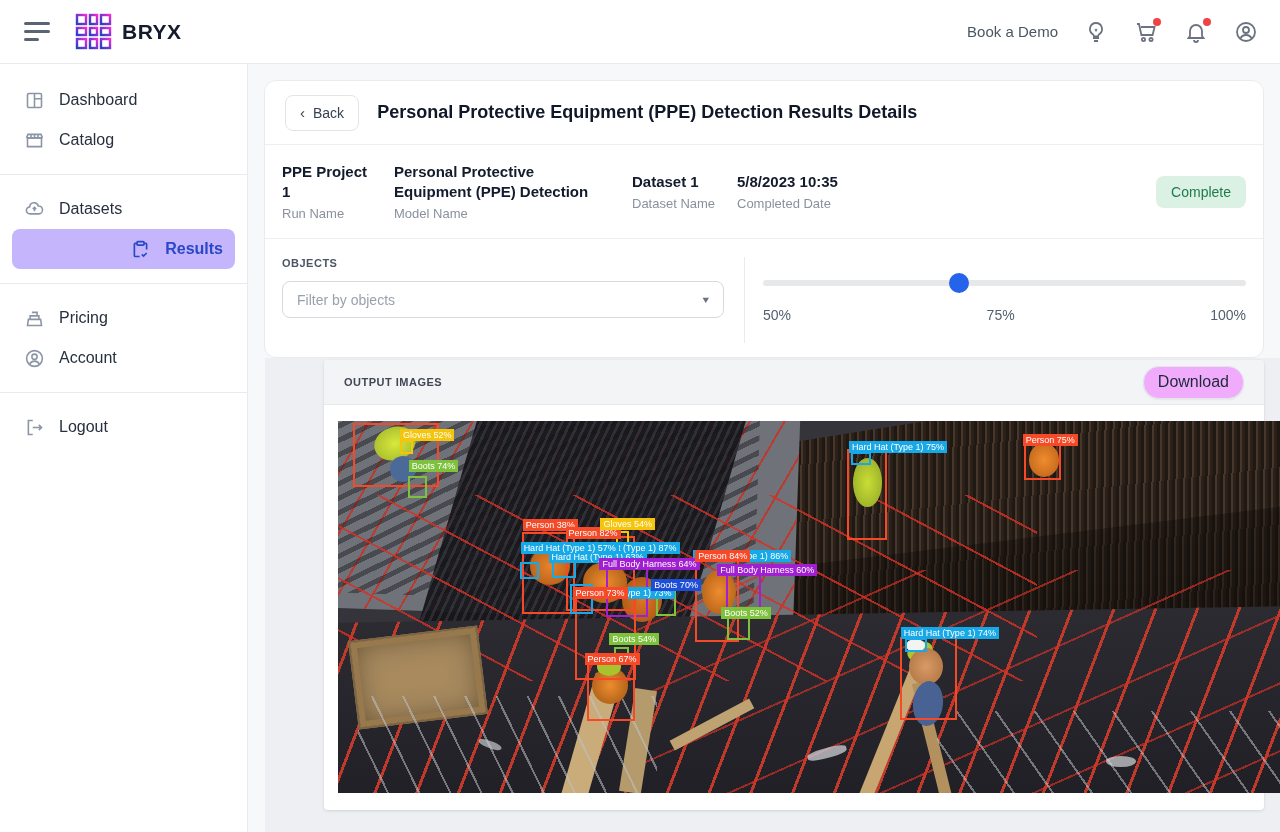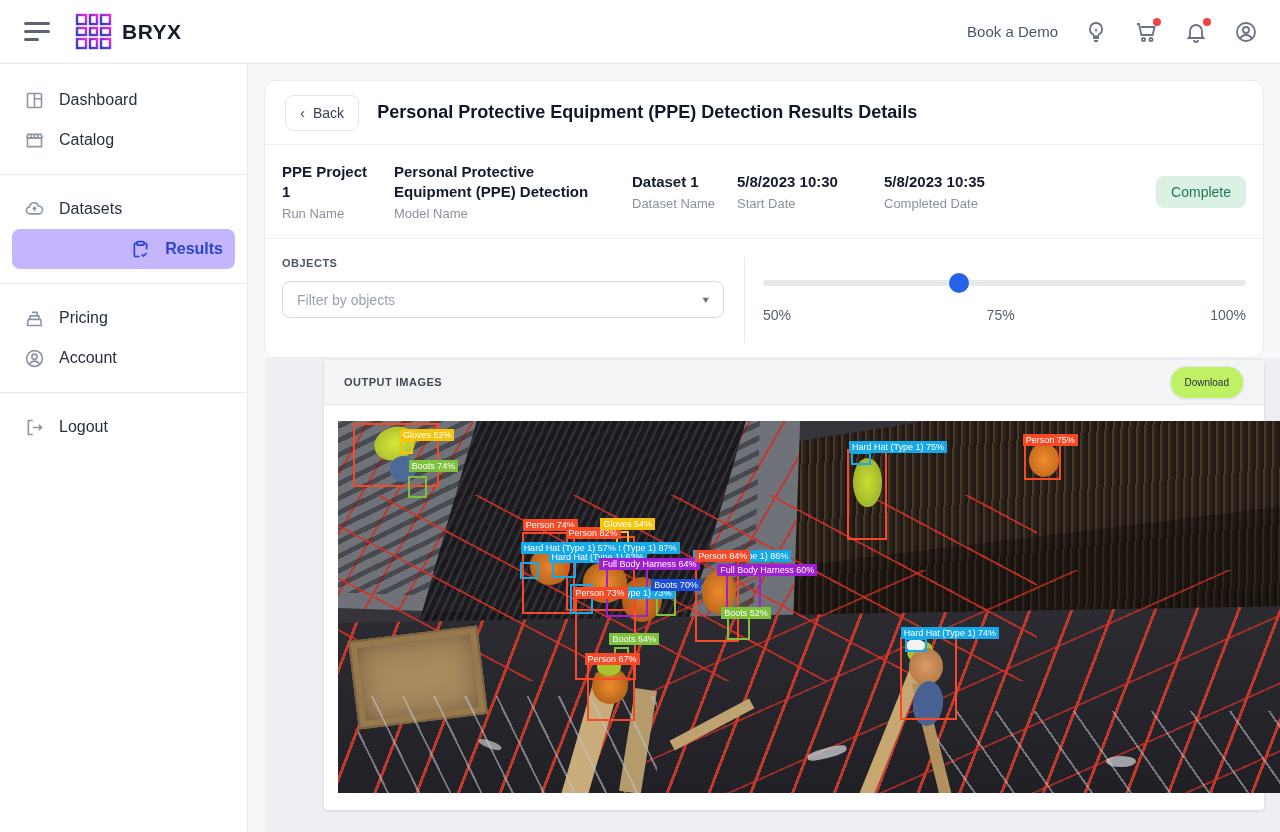--- a/index.html
+++ b/index.html
@@ -53,21 +53,21 @@
   .v-divider { width:1px; background:#e8eaed; margin:0 0 0 2px; height:86px; }
   .filters-right { flex:1; padding-left:18px; }
   .slider-wrap { position:relative; height:20px; margin-top:16px; }
   .slider-track { position:absolute; left:0; right:0; top:7px; height:6px; border-radius:3px; background:#e6e8ea; }
   .slider-thumb { position:absolute; top:0; width:20px; height:20px; margin-left:-10px; border-radius:50%; background:#2563eb; cursor:pointer; }
   .slider-ticks { display:flex; justify-content:space-between; margin-top:14px; font-size:14px; color:#55606e; }
 
   .card2 { position:absolute; left:76px; top:296px; width:940px; height:450px; background:#fff; border-radius:4px; box-shadow:0 1px 3px rgba(16,24,40,.12); }
   .card2-header { height:45px; background:#f3f4f6; border-bottom:1px solid #e7e8ea; border-radius:4px 4px 0 0; display:flex; align-items:center; padding:0 20px; }
   .card2-title { font-size:11px; font-weight:bold; letter-spacing:.5px; color:#3f4754; }
-  .download-btn { margin-left:auto; height:33px; padding:0 14px; background:#bef264; border:1px solid #e3e5e8; border-radius:16px; font-size:10px; color:#1f2937; display:flex; align-items:center; cursor:pointer; box-shadow:0 1px 2px rgba(16,24,40,.06); }
+  .download-btn { margin-left:auto; height:33px; padding:0 14px; background:#f0abfc; border:1px solid #e3e5e8; border-radius:16px; font-size:16px; color:#1f2937; display:flex; align-items:center; cursor:pointer; box-shadow:0 1px 2px rgba(16,24,40,.06); }
 
   
   .photo { position:absolute; left:14px; top:61px; width:998px; height:372px; overflow:hidden; background:#35343a; }
   .photo > div { position:absolute; }
   .ph-concrete { left:-6%; top:-6%; width:52%; height:58%; background:#6f7278; transform:rotate(2deg); }
   .ph-concrete-lines { left:-6%; top:-6%; width:52%; height:58%; background:repeating-linear-gradient(118deg, rgba(196,52,39,.9) 0 2px, transparent 2px 30px); transform:rotate(2deg); }
   .ph-concrete-shadow { left:-4%; top:-4%; width:46%; height:52%; background:repeating-linear-gradient(152deg, rgba(25,25,30,.45) 0 5px, transparent 5px 13px); transform:rotate(2deg); }
   .ph-columns { left:11%; top:-3%; width:27%; height:60%; background:repeating-linear-gradient(100deg, #141318 0 5px, #2b2a30 5px 8px); transform:skewX(-16deg); opacity:.92; }
   .ph-wall { left:41%; top:-6%; width:64%; height:82%; background:repeating-linear-gradient(93deg, #201812 0 3px, #48372a 3px 5px, #2a211a 5px 8px); transform:skewY(-7deg) rotate(-2deg); }
   .ph-wall-dark { left:41%; top:30%; width:64%; height:48%; background:linear-gradient(rgba(10,8,8,.35), rgba(10,8,8,.55)); transform:skewY(-7deg); }
@@ -249,24 +249,20 @@
           <span class="lab">Run Name</span>
         </div>
         <div class="field f2">
           <span class="val">Personal Protective Equipment (PPE) Detection</span>
           <span class="lab">Model Name</span>
         </div>
         <div class="field f3">
           <span class="val">Dataset 1</span>
           <span class="lab">Dataset Name</span>
         </div>
-        <div class="field f4">
-          <span class="val">5/8/2023 10:30</span>
-          <span class="lab">Start Date</span>
-        </div>
         <div class="field f5">
           <span class="val">5/8/2023 10:35</span>
           <span class="lab">Completed Date</span>
         </div>
         <span class="status-badge">Complete</span>
       </div>
 
       <div class="filters-row">
         <div class="filters-left">
           <div class="filter-label">OBJECTS</div>
@@ -353,21 +349,21 @@
             <div class="dbox" style="left: 39%; top: 52%; width: 2.3%; height: 7%; border-color: rgb(126, 193, 61);"></div>
             <div class="dbox" style="left: 27.7%; top: 60.7%; width: 1.5%; height: 3.6%; border-color: rgb(126, 193, 61);"></div>
             <div class="dbox" style="left: 24.9%; top: 64.4%; width: 4.9%; height: 16.2%; border-color: rgb(245, 73, 39);"></div>
             <div class="dbox" style="left: 51%; top: 7.6%; width: 4%; height: 24.3%; border-color: rgb(245, 73, 39);"></div>
             <div class="dbox" style="left: 51.4%; top: 8.4%; width: 2%; height: 3.5%; border-color: rgb(23, 168, 232);"></div>
             <div class="dbox" style="left: 68.7%; top: 5.7%; width: 3.7%; height: 10.2%; border-color: rgb(245, 73, 39);"></div>
             <div class="dbox" style="left: 56.3%; top: 58%; width: 5.7%; height: 22.4%; border-color: rgb(245, 73, 39);"></div>
             <div class="dbox" style="left: 56.8%; top: 58.2%; width: 2.2%; height: 3.8%; border-color: rgb(23, 168, 232);"></div>
             <span class="dlabel" style="left: 6.2%; top: 2.2%; background: rgb(244, 197, 12); z-index: 3;">Gloves 52%</span>
             <span class="dlabel" style="left: 7.1%; top: 10.5%; background: rgb(126, 193, 61); z-index: 3;">Boots 74%</span>
-            <span class="dlabel" style="left: 18.5%; top: 26.4%; background: rgb(245, 73, 39); z-index: 3;">Person 74%</span>
+            <span class="dlabel" style="left: 18.5%; top: 26.4%; background: rgb(245, 73, 39); z-index: 3;">Person 38%</span>
             <span class="dlabel" style="left: 22.8%; top: 28.6%; background: rgb(245, 73, 39); z-index: 3;">Person 82%</span>
             <span class="dlabel" style="left: 26.3%; top: 26.1%; background: rgb(244, 197, 12); z-index: 4;">Gloves 54%</span>
             <span class="dlabel" style="left: 21.1%; top: 34.9%; background: rgb(23, 168, 232); z-index: 2;">Hard Hat (Type 1) 63%</span>
             <span class="dlabel" style="left: 24.4%; top: 32.6%; background: rgb(23, 168, 232); z-index: 2;">Hard Hat (Type 1) 87%</span>
             <span class="dlabel" style="left: 18.3%; top: 32.6%; background: rgb(23, 168, 232); z-index: 3;">Hard Hat (Type 1) 57%</span>
             <span class="dlabel" style="left: 26.2%; top: 36.7%; background: rgb(160, 31, 208); z-index: 3;">Full Body Harness 64%</span>
             <span class="dlabel" style="left: 35.6%; top: 34.8%; background: rgb(23, 168, 232); z-index: 2;">Hard Hat (Type 1) 86%</span>
             <span class="dlabel" style="left: 35.8%; top: 34.8%; background: rgb(245, 73, 39); z-index: 3;">Person 84%</span>
             <span class="dlabel" style="left: 38%; top: 38.5%; background: rgb(160, 31, 208); z-index: 3;">Full Body Harness 60%</span>
             <span class="dlabel" style="left: 23.9%; top: 44.5%; background: rgb(23, 168, 232); z-index: 2;">Hard Hat (Type 1) 73%</span>

